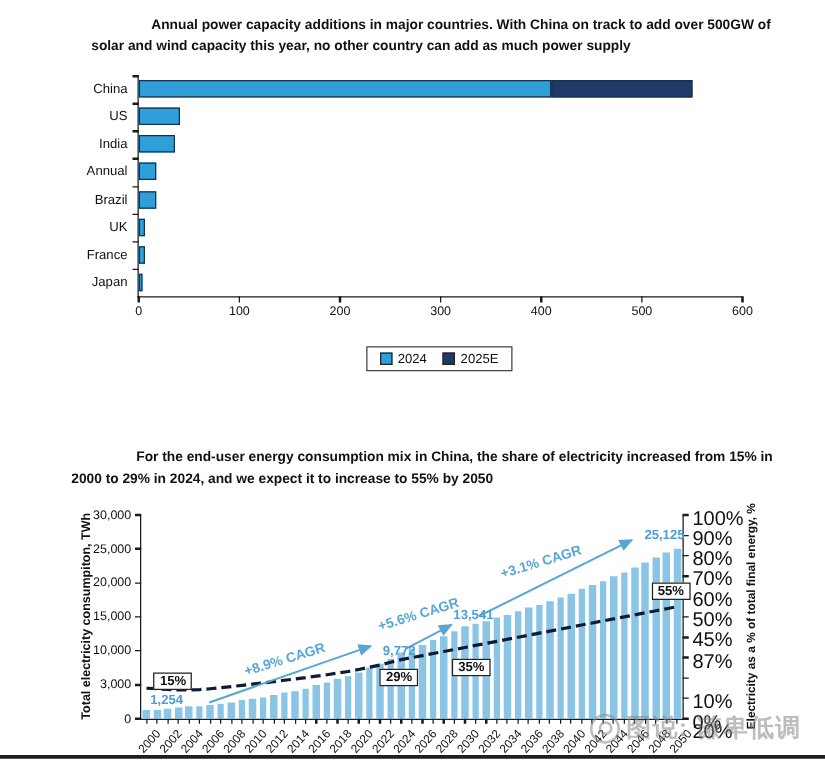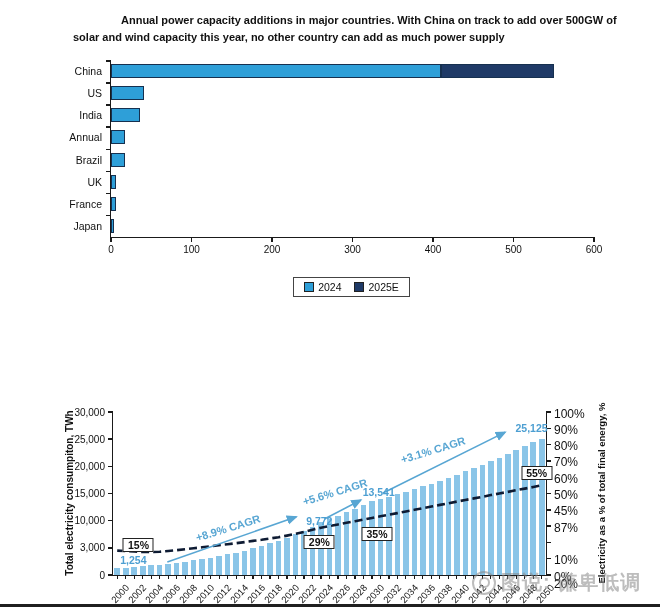--- a/index.html
+++ b/index.html
@@ -23,21 +23,21 @@
               padding:3px 10px;background:#fff;}
   .legend-item{display:flex;align-items:center;gap:4px;font-size:10.5px;color:#111;}
   .legend-swatch{width:8px;height:8px;border:1px solid #222;}
 
   
   #bottom-plot{position:absolute;left:112px;top:412px;width:433px;height:163px;
                border-left:1.5px solid #1a1a1a;border-bottom:1.5px solid #1a1a1a;
                border-right:1.5px solid #1a1a1a;}
   .vbar{position:absolute;bottom:0;}
   .ytick-label-l{position:absolute;width:52px;text-align:right;font-size:10px;color:#111;}
-  .ytick-label-r{position:absolute;font-size:12px;color:#111;}
+  .ytick-label-r{position:absolute;font-size:16px;color:#111;}
   .year-label{position:absolute;font-size:9.5px;color:#111;white-space:nowrap;
               transform:translate(-100%,0) rotate(-48deg);transform-origin:top right;}
   .axis-label-v{position:absolute;font-size:10px;font-weight:bold;color:#111;text-align:center;line-height:1.2;}
   .val-label{position:absolute;font-weight:bold;font-size:10.5px;color:#4d9fd2;
              transform:translate(-50%,-50%);white-space:nowrap;}
   .pct-box{position:absolute;font-weight:bold;font-size:10.5px;color:#111;background:#fff;
            border:1.3px solid #222;padding:0px 4px;transform:translate(-50%,-50%);white-space:nowrap;}
   .cagr-label{position:absolute;font-weight:bold;font-size:11px;color:#58a6d3;
               transform:translate(-50%,-50%) rotate(-17deg);white-space:nowrap;}
   svg.overlay{position:absolute;left:0;top:0;overflow:visible;}
@@ -105,20 +105,21 @@
           <span class="legend-swatch" style="background: rgb(46, 159, 216);"></span>
           <span>2024</span>
         </span>
         <span class="legend-item">
           <span class="legend-swatch" style="background: rgb(31, 58, 103);"></span>
           <span>2025E</span>
         </span>
       </div>
     </div>
 
+  <div class="chart-title" id="bottom-title">For the end-user energy consumption mix in China, the share of electricity increased from 15% in 2000 to 29% in 2024, and we expect it to increase to 55% by 2050</div>
   <div id="bottom-plot">
       <div class="vbar" style="left: 1.4451px; width: 5.6px; height: 6.8134px; background: rgb(138, 197, 232);"></div>
       <div class="htick" style="left: 3.6451px; top: 163px; width: 1.2px; height: 4px; background: rgb(26, 26, 26); position: absolute;"></div>
       <div class="year-label" style="left: 10.2451px; top: 170px;">2000</div>
       <div class="vbar" style="left: 9.93529px; width: 5.6px; height: 7.42193px; background: rgb(138, 197, 232);"></div>
       <div class="htick" style="left: 12.1353px; top: 163px; width: 1.2px; height: 4px; background: rgb(26, 26, 26); position: absolute;"></div>
       <div class="vbar" style="left: 18.4255px; width: 5.6px; height: 8.07937px; background: rgb(138, 197, 232);"></div>
       <div class="htick" style="left: 20.6255px; top: 163px; width: 1.2px; height: 4px; background: rgb(26, 26, 26); position: absolute;"></div>
       <div class="year-label" style="left: 27.2255px; top: 170px;">2002</div>
       <div class="vbar" style="left: 26.9157px; width: 5.6px; height: 8.79657px; background: rgb(138, 197, 232);"></div>

